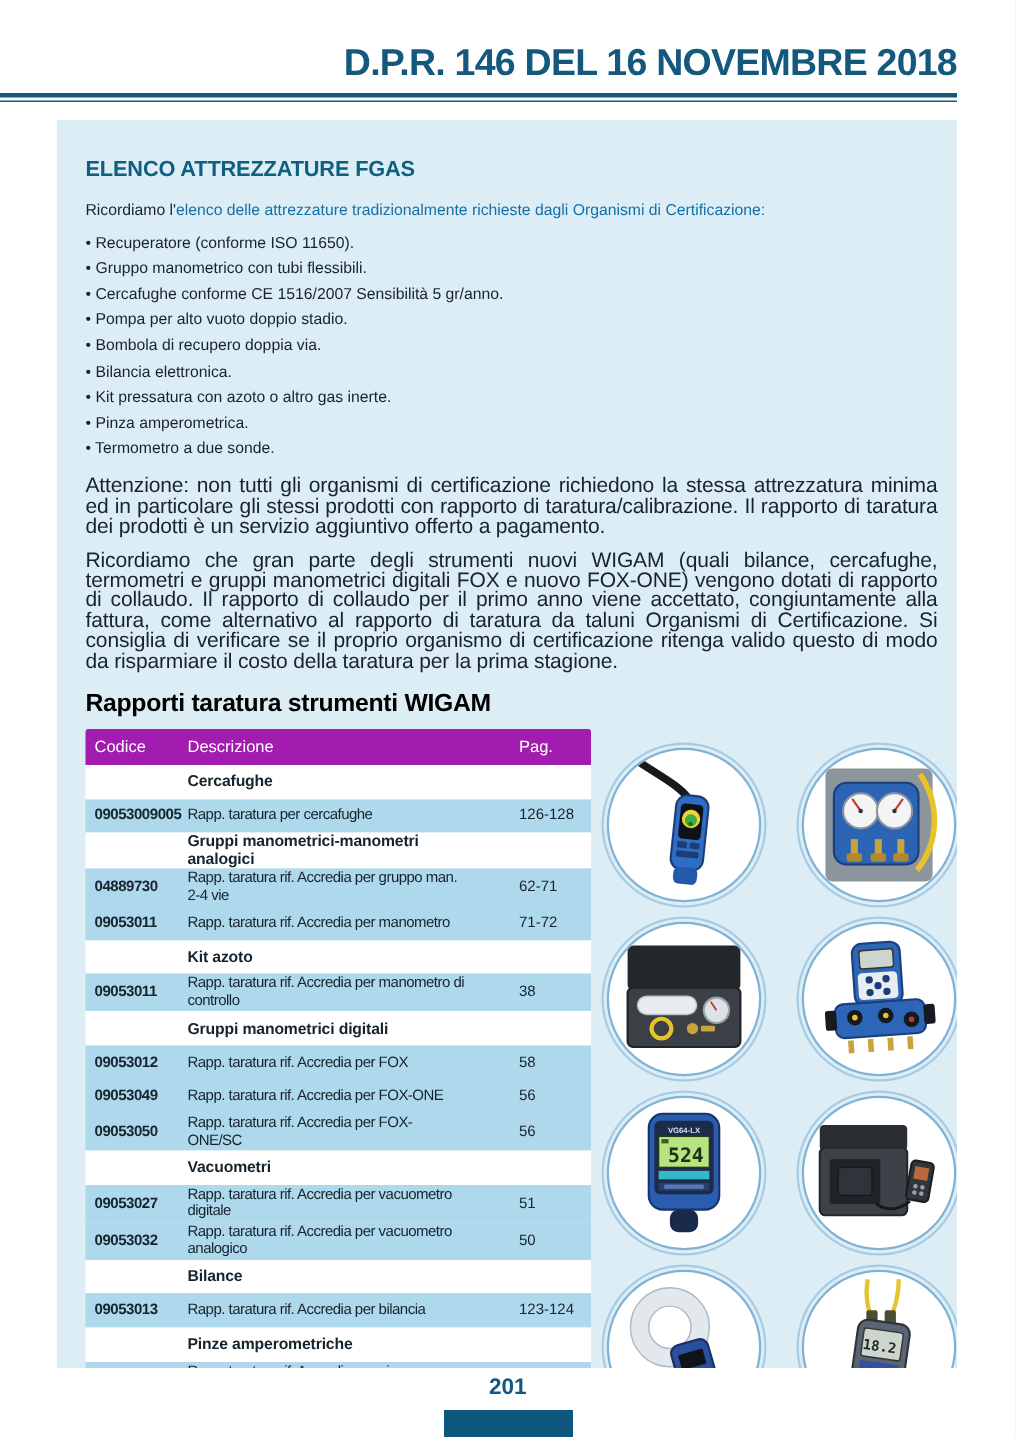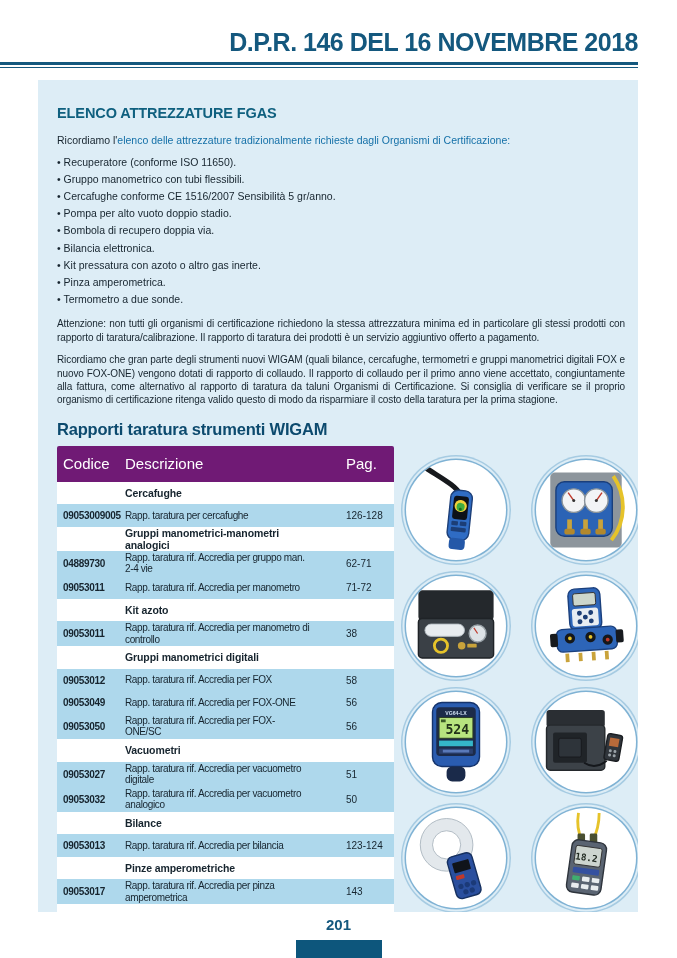--- a/index.html
+++ b/index.html
@@ -13,25 +13,25 @@
   .panel{
     position:absolute;left:38px;top:80px;width:600px;height:832px;background:#ddedf6;
     box-sizing:border-box;padding:11px 13px 0 19px;overflow:hidden;
   }
   h2{margin:14px 0 0;font-size:14.5px;font-weight:bold;color:#0f607f;letter-spacing:-0.1px;}
   .intro{margin:13px 0 6px;font-size:10.5px;line-height:13.5px;}
   .intro .hl{color:#1470a8;}
   ul.eq{list-style:none;margin:2px 0 0;padding:0;}
   ul.eq li{font-size:10.5px;line-height:17.2px;}
   ul.eq li::before{content:"• ";}
-  .body-p{margin:9px 0 0;font-size:10px;line-height:13.4px;text-align:justify;letter-spacing:-0.1px;}
-  h3{margin:13px 0 0;font-size:16.5px;font-weight:bold;color:#0c4a6e;letter-spacing:-0.2px;}
+  .body-p{margin:9px 0 0;font-size:14px;line-height:13.4px;text-align:justify;letter-spacing:-0.1px;}
+  h3{margin:13px 0 0;font-size:16.5px;font-weight:bold;color:#000000;letter-spacing:-0.2px;}
   .columns{display:flex;margin-top:7px;}
   .ttable{width:337px;flex:none;}
-  .thead{display:flex;align-items:center;background:#701a75;color:#fff;height:36px;font-size:15px;border-radius:2px 2px 0 0;}
+  .thead{display:flex;align-items:center;background:#a21caf;color:#fff;height:24px;font-size:11px;border-radius:2px 2px 0 0;}
   .c-code{width:68px;flex:none;padding-left:6px;box-sizing:border-box;}
   .c-desc{flex:1;padding-right:4px;}
   .c-pag{width:48px;flex:none;text-align:left;margin-left:32px;}
   .trow{display:flex;align-items:center;min-height:22.6px;font-size:10px;}
   .srow{background:#ffffff;}
   .srow .c-desc{font-weight:bold;font-size:10.5px;letter-spacing:-0.1px;}
   .drow{background:#aed8ec;}
   .drow .c-code{font-weight:bold;letter-spacing:-0.3px;}
   .drow .c-desc{letter-spacing:-0.35px;line-height:11.5px;padding-top:1px;padding-bottom:1px;}
   .gallery{

